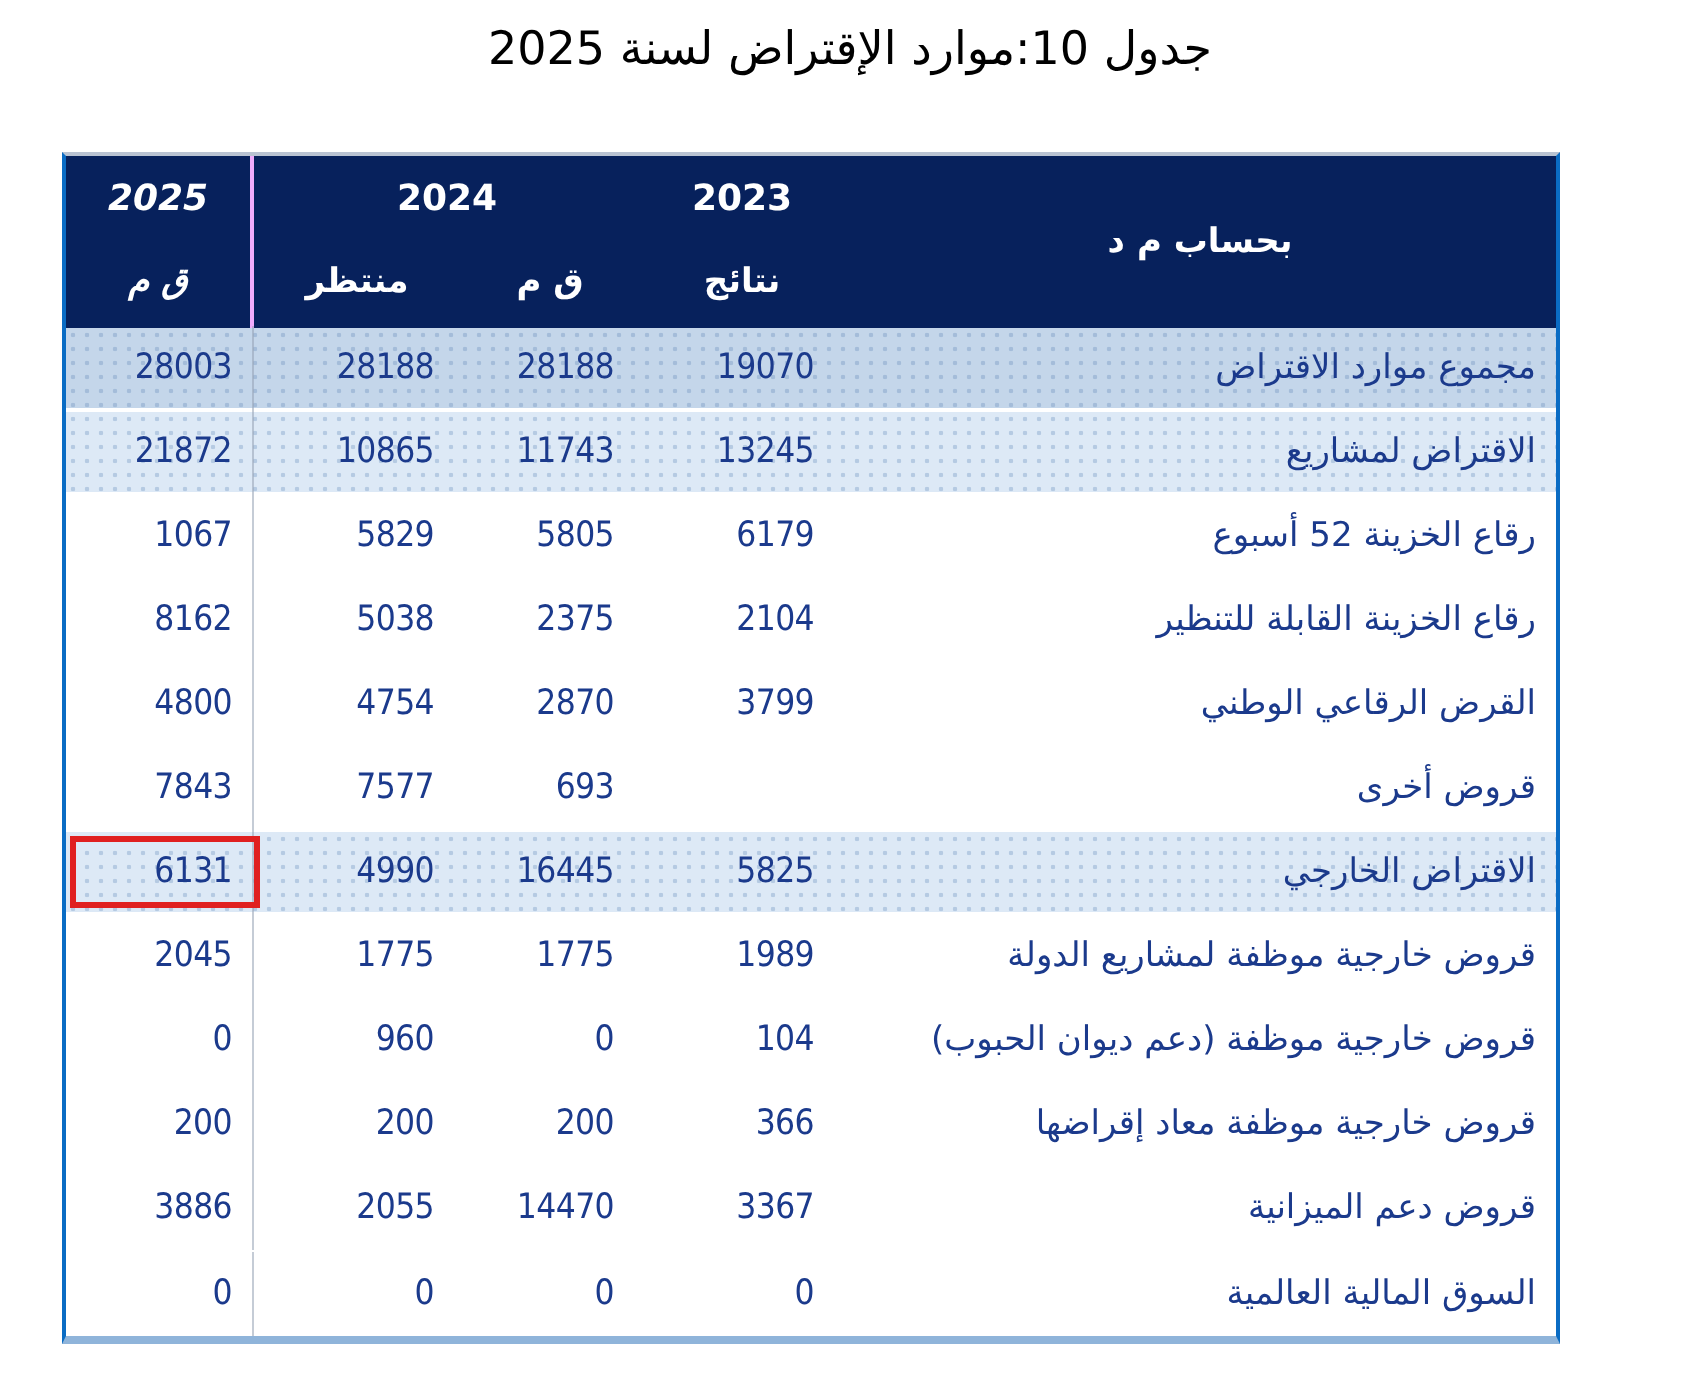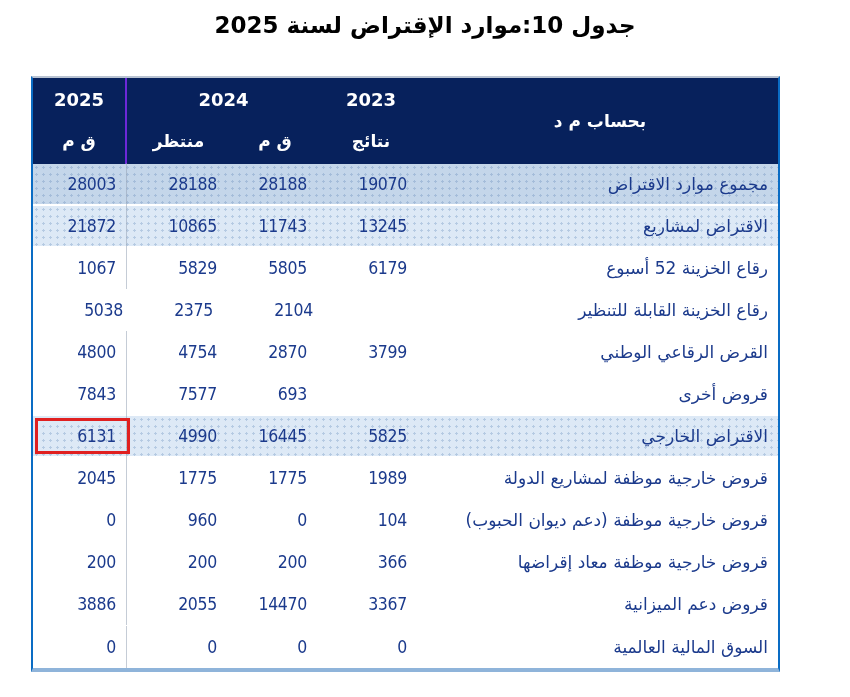--- a/index.html
+++ b/index.html
@@ -12,33 +12,33 @@
     --border-bottom-light:#8fb4da;
     --red-annotation:#e02020;
     --title-color:#000000;
     --divider-gray:#b9c3d2;
   }
   *{box-sizing:border-box;margin:0;padding:0;}
   html,body{width:850px;height:697px;background:#fff;overflow:hidden;
     font-family:"DejaVu Sans",sans-serif;}
   .page{position:relative;width:850px;height:697px;background:#fff;}
   .title{position:absolute;top:12px;left:0;width:850px;text-align:center;
-    font-size:23px;font-weight:bold;color:var(--title-color);letter-spacing:0;}
+    font-size:23px;font-weight:normal;color:var(--title-color);letter-spacing:0;}
   .table{position:absolute;left:31px;top:76px;width:749px;
     border-left:2px solid var(--border-blue);
     border-right:2px solid var(--border-blue);
     border-top:2px solid var(--divider-gray);
     border-bottom:4px solid var(--border-bottom-light);
     background:#fff;}
   
   .thead{display:flex;height:86px;background:var(--header-bg);
     color:var(--header-text);font-weight:bold;}
   .hcol,.hgroup{display:flex;flex-direction:column;justify-content:space-between;
     padding:11px 0 13px 0;}
-  .hcol.c1{width:94px;border-right:2px solid #6d28d9;}
+  .hcol.c1{width:94px;border-right:2px solid #f0abfc;font-style:italic;}
   .hgroup{width:193px;}
   .hcol.c4{width:102px;}
   .hlabel{flex:1;display:flex;align-items:center;justify-content:center;
     font-size:17px;direction:rtl;}
   .year{text-align:center;font-size:18px;}
   .sub{text-align:center;font-size:17px;direction:rtl;}
   .subrow{display:flex;}
   .subrow .s2{width:103px;text-align:center;}
   .subrow .s3{width:90px;text-align:center;}
   
@@ -109,20 +109,21 @@
 
     <div class="trow">
       <div class="cell c1 num">1067</div>
       <div class="cell c2 num">5829</div>
       <div class="cell c3 num">5805</div>
       <div class="cell c4 num">6179</div>
       <div class="cell label">رقاع الخزينة 52 أسبوع</div>
     </div>
 
     <div class="trow">
+      <div class="cell c1 num">8162</div>
       <div class="cell c2 num">5038</div>
       <div class="cell c3 num">2375</div>
       <div class="cell c4 num">2104</div>
       <div class="cell label">رقاع الخزينة القابلة للتنظير</div>
     </div>
 
     <div class="trow">
       <div class="cell c1 num">4800</div>
       <div class="cell c2 num">4754</div>
       <div class="cell c3 num">2870</div>

